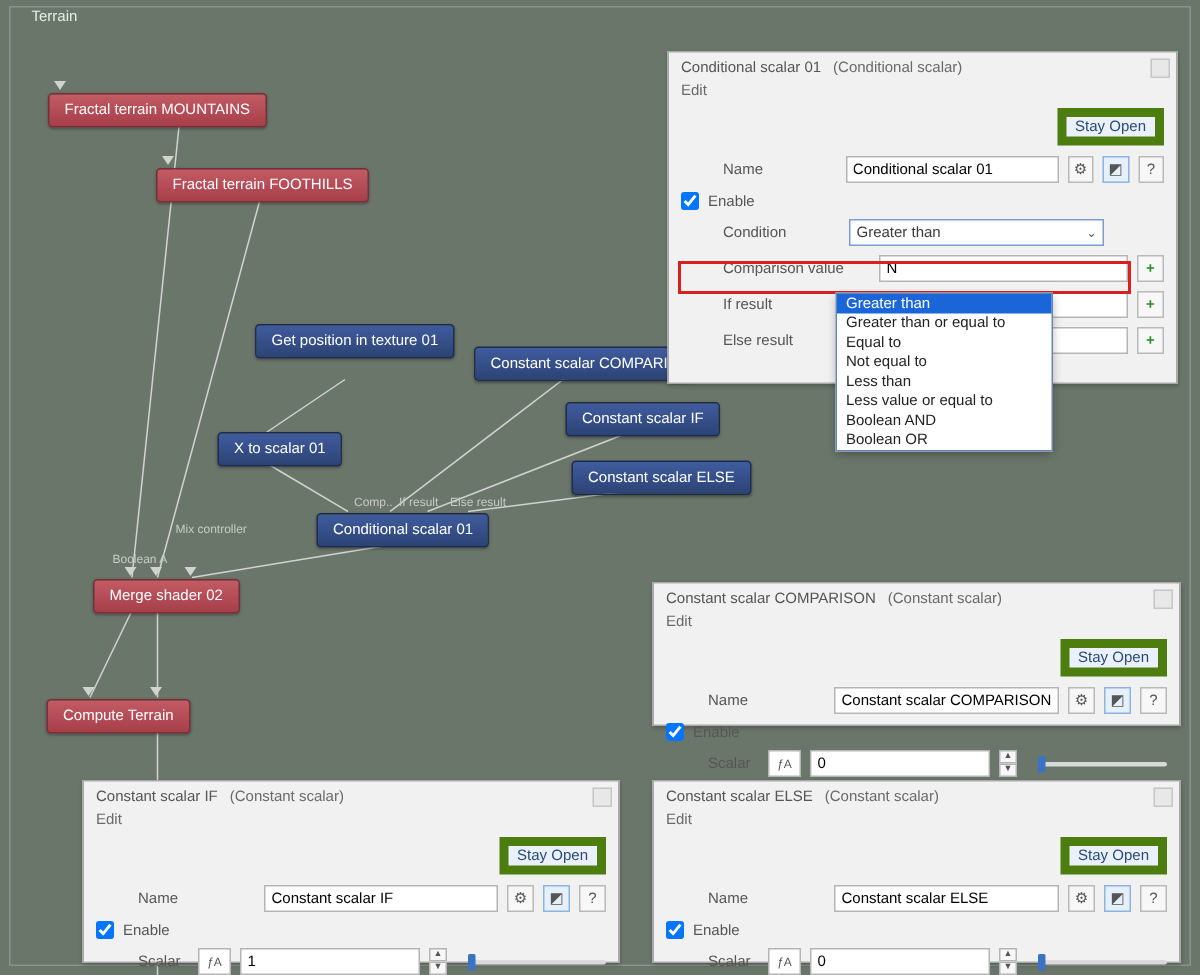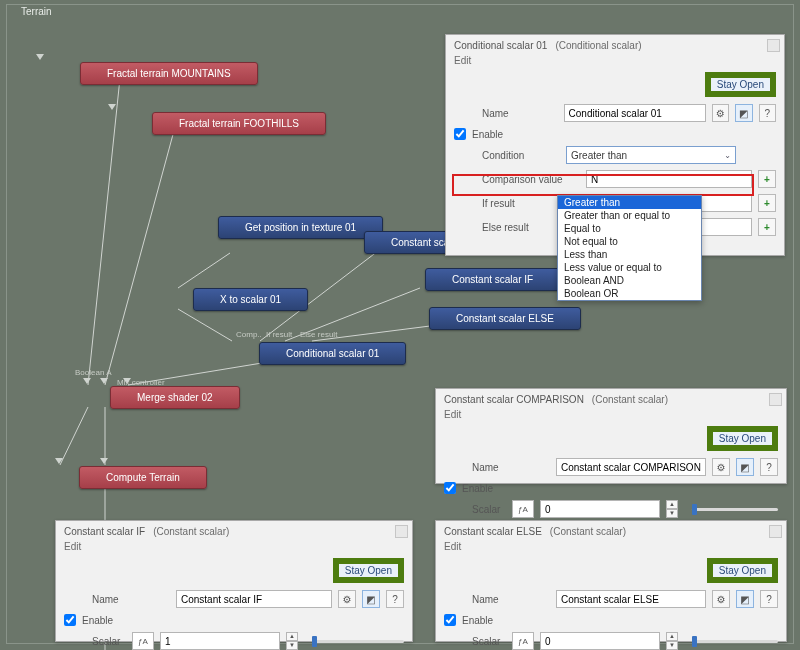--- a/index.html
+++ b/index.html
@@ -3,21 +3,21 @@
 <meta charset="utf-8">
 <style>
 * { box-sizing: border-box; margin: 0; padding: 0; font-family: "Segoe UI", Tahoma, sans-serif; }
 body { background: #6b766a; width: 800px; height: 650px; overflow: hidden; position: relative; }
 
 
 .canvas-frame { position: absolute; left: 6px; top: 4px; right: 6px; bottom: 6px; border: 1px solid #8a948a; }
 .canvas-title { position: absolute; left: 8px; top: 6px; font-size: 10px; color: #e8ece8; margin-left: 13px; }
 
 
-.node { position: absolute; padding: 5px 26px; font-size: 10px; color: #fff; border-radius: 3px; white-space: nowrap; box-shadow: 0 1px 2px rgba(0,0,0,.35); margin-left: 48px; }
+.node { position: absolute; padding: 5px 10px; font-size: 10px; color: #fff; border-radius: 3px; white-space: nowrap; box-shadow: 0 1px 2px rgba(0,0,0,.35); }
 .node.red { background: linear-gradient(#c25b64,#a63f49); border: 1px solid #7a2d35; }
 .node.blue { background: linear-gradient(#3f5c9e,#2c4374); border: 1px solid #1d2c4d; }
 
 
 .tri { position: absolute; width: 0; height: 0; border-left: 4px solid transparent; border-right: 4px solid transparent; border-top: 6px solid #cfd4cf; }
 .port-label { position: absolute; font-size: 8px; color: #c6cbc4; }
 
 
 svg.wires { position: absolute; left: 0; top: 0; width: 800px; height: 650px; pointer-events: none; }
 svg.wires line { stroke: #d0d4d0; stroke-width: 1; }
@@ -88,21 +88,21 @@
 <div class="tri" style="left:100px; top:378px"></div>
 <div class="tri" style="left:123px; top:378px"></div>
 <div class="tri" style="left:55px; top:458px"></div>
 <div class="tri" style="left:100px; top:458px"></div>
 
 <div class="port-label" style="left:236px; top:330px">Comp..</div>
 <div class="port-label" style="left:266px; top:330px">If result</div>
 <div class="port-label" style="left:300px; top:330px">Else result</div>
 
 <div class="port-label" style="left:75px; top:368px">Boolean A</div>
-<div class="port-label" style="left:117px; top:378px">Mix controller</div>
+<div class="port-label" style="left:117px; top:348px">Mix controller</div>
 
 <div class="node red" style="left:32px;  top:62px"><span>Fractal terrain MOUNTAINS</span></div>
 <div class="node red" style="left:104px; top:112px"><span>Fractal terrain FOOTHILLS</span></div>
 <div class="node blue" style="left:170px; top:216px"><span>Get position in texture 01</span></div>
 <div class="node blue" style="left:145px; top:288px"><span>X to scalar 01</span></div>
 <div class="node blue" style="left:211px; top:342px"><span>Conditional scalar 01</span></div>
 <div class="node blue" style="left:316px; top:231px"><span>Constant scalar COMPARI..</span></div>
 <div class="node blue" style="left:377px; top:268px"><span>Constant scalar IF</span></div>
 <div class="node blue" style="left:381px; top:307px"><span>Constant scalar ELSE</span></div>
 <div class="node red" style="left:62px;  top:386px"><span>Merge shader 02</span></div>

